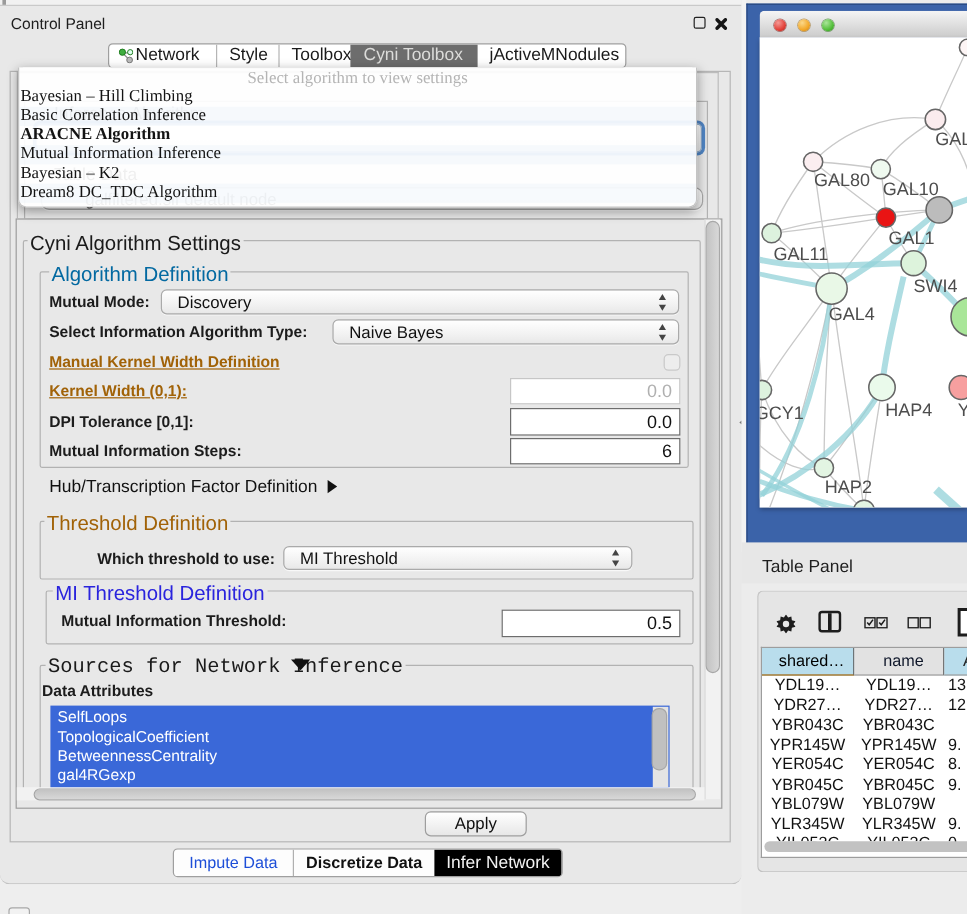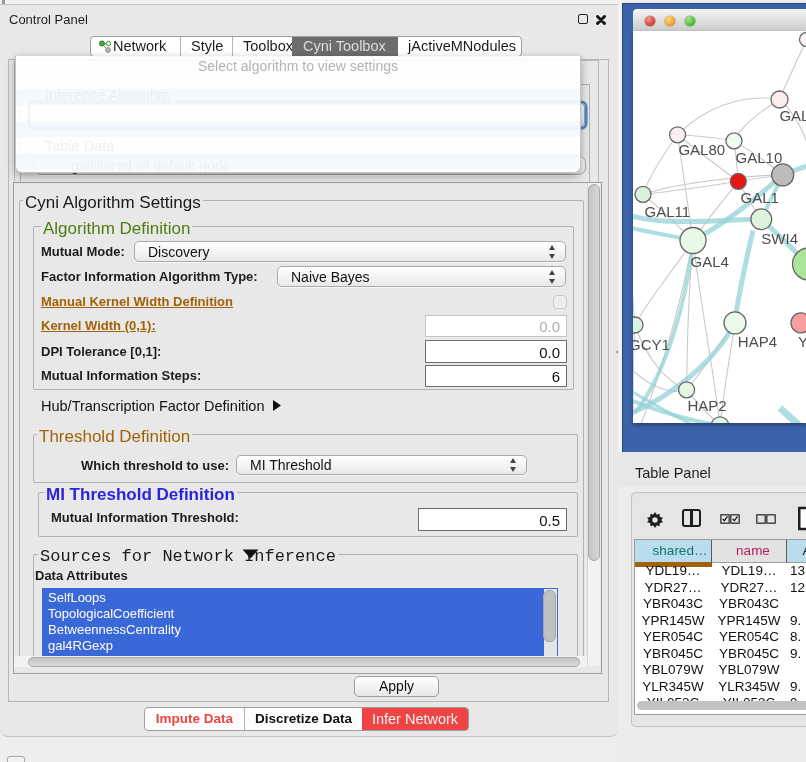--- a/index.html
+++ b/index.html
@@ -72,30 +72,30 @@
       <span class="ct" style="left:36px;color:#333;">galfiltered.sif default node</span>
     </div>
 
     <div class="abs" style="left:13px;top:182px;width:587px;height:490px;border:1px solid #9d9d9d;background:#e8e8e8;"></div>
 
     <div class="groupbox" style="left:19px;top:200px;width:563px;height:458px;">
       <div class="gtitle" style="left:3px;color:#1a1a1a;">Cyni Algorithm Settings</div>
     </div>
 
     <div class="groupbox" style="left:33px;top:226px;width:539px;height:162px;">
-      <div class="gtitle" style="left:7px;color:#4d7c0f;">Algorithm Definition</div>
+      <div class="gtitle" style="left:7px;color:#0369a1;">Algorithm Definition</div>
     </div>
 
     <div class="lbl abs" style="left:41px;top:244px;">Mutual Mode:</div>
     <div class="combo" style="left:134px;top:241px;width:430px;height:19px;">
       <span class="ct">Discovery</span>
         <span class="scrub"></span>
     </div>
 
-    <div class="lbl abs" style="left:41px;top:269px;">Factor Information Algorithm Type:</div>
+    <div class="lbl abs" style="left:41px;top:269px;">Select Information Algorithm Type:</div>
     <div class="combo" style="left:277px;top:266px;width:287px;height:19px;">
       <span class="ct">Naive Bayes</span>
         <span class="scrub"></span>
     </div>
 
     <div class="lbl abs dis" style="left:41px;top:294px;">Manual Kernel Width Definition</div>
     <div class="abs" style="left:553px;top:295px;width:12px;height:12px;border:1px solid #c9c9c9;border-radius:4px;background:#ededed;"></div>
 
     <div class="lbl abs dis" style="left:41px;top:318px;">Kernel Width (0,1):</div>
     <div class="tfield" style="left:425px;top:315px;width:140px;height:20px;border-color:#c6c6c6;color:#b0b0b0;">
@@ -119,21 +119,21 @@
 
     <div class="groupbox" style="left:33px;top:434px;width:543px;height:47px;">
       <div class="gtitle" style="left:3px;color:#a16207;">Threshold Definition</div>
     </div>
     <div class="lbl abs" style="left:81px;top:458px;">Which threshold to use:</div>
     <div class="combo" style="left:236px;top:455px;width:289px;height:18px;">
       <span class="ct">MI Threshold</span>
         <span class="scrub"></span>
     </div>
 
-    <div class="groupbox" style="left:38px;top:492px;width:538px;height:43px;font-weight:bold;">
+    <div class="groupbox" style="left:38px;top:492px;width:538px;height:43px;">
       <div class="gtitle" style="left:5px;color:#2a24dd;">MI Threshold Definition</div>
     </div>
     <div class="lbl abs" style="left:51px;top:510px;">Mutual Information Threshold:</div>
     <div class="tfield" style="left:418px;top:508px;width:147px;height:21px;border-color:#6d6d6d;">
         <span style="font-size:15px;">0.5</span>
       </div>
 
     <div class="groupbox" style="left:33px;top:554px;width:543px;height:104px;">
       <div class="gtitle" style="left:4px;color:#1a1a1a;font-family:Liberation Mono, monospace;">Sources for Network Inference</div>
     </div>
@@ -151,39 +151,47 @@
     </div>
 
     <div class="abs" style="left:587px;top:183px;width:12px;height:483px;background:#f2f2f2;border-left:1px solid #d8d8d8;"></div>
     <div class="abs" style="left:588px;top:184px;width:10px;height:375px;background:linear-gradient(to right,#c3c3c3,#d8d8d8);border:1px solid #a8a8a8;border-radius:6px;"></div>
     <div class="abs" style="left:14px;top:656px;width:573px;height:11px;background:#f2f2f2;"></div>
     <div class="abs" style="left:28px;top:657px;width:550px;height:8px;background:linear-gradient(#c3c3c3,#d8d8d8);border:1px solid #a8a8a8;border-radius:5px;"></div>
 
     <div class="abs" style="left:354px;top:676px;width:83px;height:19px;border:1px solid #9e9e9e;border-radius:5px;background:linear-gradient(#ffffff,#e7e7e7);text-align:center;font-size:14px;color:#111;line-height:19px;">Apply</div>
 
     <div class="abs" style="left:144px;top:707px;width:323px;height:22px;border:1px solid #9f9f9f;border-radius:4px;background:#fdfdfd;overflow:hidden;">
-      <div class="abs" style="left:0;top:0;width:99px;height:22px;text-align:center;line-height:22px;color:#ef4444;font-size:13.5px;font-weight:bold;">Impute Data</div>
+      <div class="abs" style="left:0;top:0;width:99px;height:22px;text-align:center;line-height:22px;color:#1d4ed8;font-size:13.5px;font-weight:normal;">Impute Data</div>
       <div class="abs" style="left:99px;top:0;width:1px;height:22px;background:#b0b0b0;"></div>
       <div class="abs" style="left:100px;top:0;width:117px;height:22px;text-align:center;line-height:22px;color:#111;font-size:13.5px;font-weight:bold;">Discretize Data</div>
-      <div class="abs" style="left:217px;top:0;width:106px;height:22px;background:#ef4444;text-align:center;line-height:22px;color:#f2f2f2;font-size:14.5px;">Infer Network</div>
+      <div class="abs" style="left:217px;top:0;width:106px;height:22px;background:#000000;text-align:center;line-height:22px;color:#f2f2f2;font-size:14.5px;">Infer Network</div>
     </div>
   </div>
 
   <svg class="abs" style="left:616px;top:348px;" width="6" height="8" viewBox="0 0 6 8">
       <path d="M5 1 L1 4 L5 7" stroke="#777" stroke-width="1.2" fill="none"></path>
     </svg>
 
   <div class="abs" style="left:0;top:737px;width:618px;height:25px;background:#eeeeee;"></div>
   <div class="abs" style="left:7px;top:756px;width:16px;height:12px;border:1.5px solid #a8a8a8;border-radius:3px;background:#f2f2f2;"></div>
 
-  <div class="abs" id="popup" style="left:15px;top:56px;width:564px;height:116px;background:rgba(255,255,255,0.93);border:1px solid #c4c4c4;border-top:none;border-radius:0 0 7px 7px;box-shadow:0 3px 9px rgba(0,0,0,0.35);overflow:hidden;">
+  <div class="abs" id="popup" style="left:15px;top:56px;width:564px;height:116px;background:rgba(255,255,255,0.93);border:1px solid #c4c4c4;border-top:none;border-radius:0 0 7px 7px;box-shadow:0 3px 9px rgba(0,0,0,0.35);overflow:hidden;font-family:Liberation Serif, serif;">
     <div class="abs" style="left:0;top:33px;width:100%;height:16px;background:rgba(228,238,247,0.28);"></div>
     <div class="abs" style="left:0;top:65px;width:100%;height:16px;background:rgba(228,238,247,0.28);"></div>
     <div class="abs" style="left:0;top:97px;width:100%;height:16px;background:rgba(228,238,247,0.28);"></div>
     <div class="abs" style="left:0;top:2px;width:100%;text-align:center;font-size:14px;color:#b4b4b4;">Select algorithm to view settings</div>
+    <div class="abs" style="left:1px;top:17px;font-size:14px;line-height:16px;color:#141414;white-space:nowrap;">
+      Bayesian – Hill Climbing<br>
+      Basic Correlation Inference<br>
+      <b>ARACNE Algorithm</b><br>
+      Mutual Information Inference<br>
+      Bayesian – K2<br>
+      Dream8 DC_TDC Algorithm
+    </div>
   </div>
 
   <div class="abs" id="rightside" style="left:618px;top:0;width:188px;height:762px;background:#ececec;">
     <div class="abs" style="left:0;top:0;width:4px;height:460px;background:#f2f2f2;"></div>
 
     <div class="abs" style="left:4px;top:3px;width:184px;height:449px;background:#3b63a9;border-top:1px solid #27477e;border-left:1px solid #27477e;">
 
       <div class="abs" style="left:10px;top:5px;width:174px;height:22px;background:linear-gradient(#f5f5f5,#cbcbcb);border-bottom:1px solid #8f8f8f;border-top-left-radius:4px;">
         <div class="abs" style="left:11.5px;top:7px;width:10px;height:10px;border-radius:50%;background:radial-gradient(circle at 35% 30%, #f59a96, #e2423a 60%, #b0241f);box-shadow:0 0 0 0.6px rgba(120,30,25,.6);"></div>
         <div class="abs" style="left:31.5px;top:7px;width:10px;height:10px;border-radius:50%;background:radial-gradient(circle at 35% 30%, #fbd88a, #f3a829 60%, #c2801a);box-shadow:0 0 0 0.6px rgba(150,100,15,.6);"></div>
@@ -292,22 +300,22 @@
         <rect x="1" y="1" width="10" height="10" fill="none" stroke="#1d1d1d" stroke-width="1.4"></rect>
         <rect x="13" y="1" width="10" height="10" fill="none" stroke="#1d1d1d" stroke-width="1.4"></rect>
       </svg>
       <svg class="abs" style="left:165px;top:13px;" width="18" height="25" viewBox="0 0 18 26">
         <path d="M2 2 L11 2 L16 7 L16 24 L2 24 Z" fill="#fff" stroke="#1d1d1d" stroke-width="2.6"></path>
         <path d="M11 2 L11 7 L16 7" fill="none" stroke="#1d1d1d" stroke-width="2.6"></path>
       </svg>
 
       <div class="abs" style="left:2px;top:46px;width:173px;height:174px;background:#fff;border:1px solid #9d9d9d;border-right:none;overflow:hidden;">
 
-        <div class="abs" style="left:0;top:0;width:76px;height:22px;background:#b9ddec;border-right:1px solid #5b5b5b;border-bottom:5px solid #a16207;text-align:center;text-indent:14px;line-height:22px;font-size:13.5px;color:#0f766e;">shared…</div>
-        <div class="abs" style="left:77px;top:0;width:74px;height:22px;background:#e2e2e2;border-right:1px solid #5b5b5b;border-bottom:1px solid #9d9d9d;text-align:center;text-indent:8px;line-height:22px;font-size:13.5px;color:#be185d;">name</div>
+        <div class="abs" style="left:0;top:0;width:76px;height:22px;background:#b9ddec;border-right:1px solid #5b5b5b;border-bottom:1px solid #a16207;text-indent:14px;line-height:22px;font-size:13.5px;color:#000000;">shared…</div>
+        <div class="abs" style="left:77px;top:0;width:74px;height:22px;background:#e2e2e2;border-right:1px solid #5b5b5b;border-bottom:1px solid #9d9d9d;text-align:center;text-indent:8px;line-height:22px;font-size:13.5px;color:#0f172a;">name</div>
         <div class="abs" style="left:152px;top:0;width:40px;height:22px;background:#b9ddec;border-bottom:1px solid #9d9d9d;text-align:center;line-height:22px;font-size:13.5px;color:#222;">A</div>
 
         <div class="abs" style="left:0;top:23px;width:76px;font-size:13.5px;line-height:16.5px;color:#111;text-align:center;">
           YDL19…<br>YDR27…<br>YBR043C<br>YPR145W<br>YER054C<br>YBR045C<br>YBL079W<br>YLR345W<br>YIL053C
         </div>
         <div class="abs" style="left:77px;top:23px;width:74px;font-size:13.5px;line-height:16.5px;color:#111;text-align:center;">
           YDL19…<br>YDR27…<br>YBR043C<br>YPR145W<br>YER054C<br>YBR045C<br>YBL079W<br>YLR345W<br>YIL053C
         </div>
         <div class="abs" style="left:155px;top:23px;width:40px;font-size:13.5px;line-height:16.5px;color:#111;">
           13<br>12<br>&nbsp;<br>9.<br>8.<br>9.<br>&nbsp;<br>9.<br>0.

